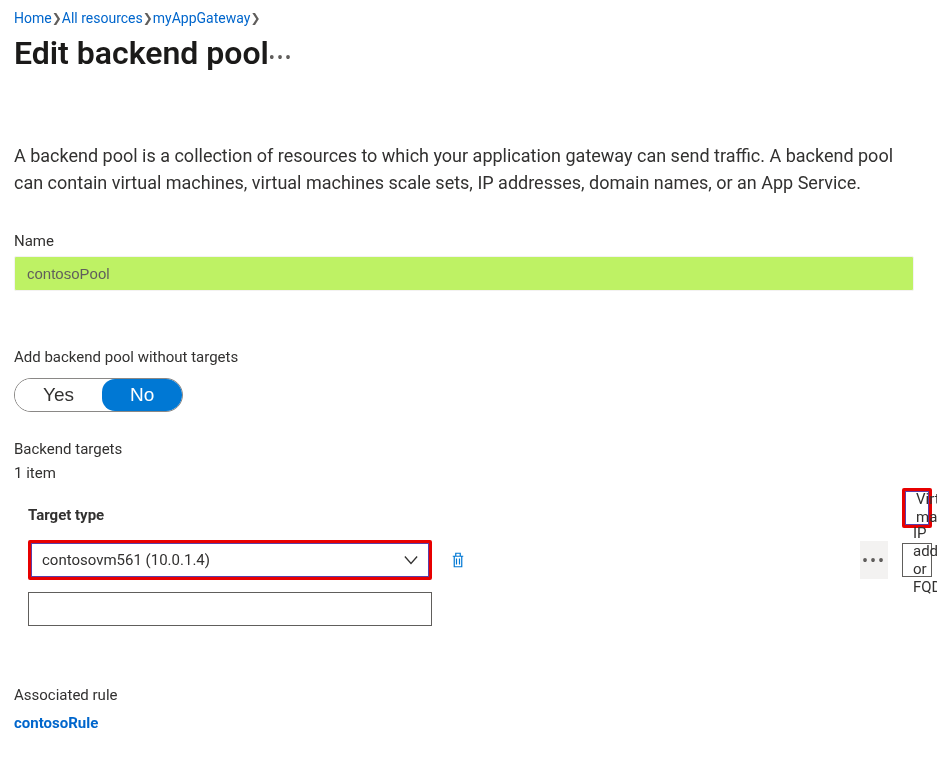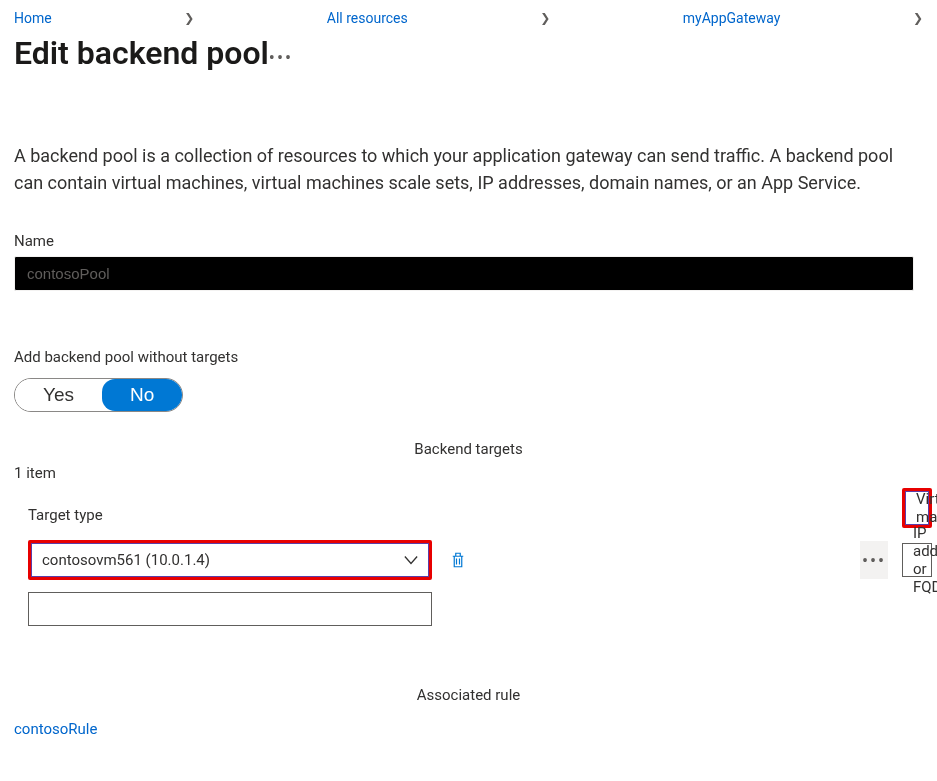--- a/index.html
+++ b/index.html
@@ -11,24 +11,23 @@
       font-family: "Segoe UI", -apple-system, BlinkMacSystemFont, Roboto, "Helvetica Neue", sans-serif;
       font-size: 14px;
       color: #323130;
       padding: 10px 14px;
       background: #fff;
       width: 937px;
     }
     .breadcrumb {
       display: flex;
       align-items: center;
-      gap: 16px;
+      gap: 0;
       font-size: 14px;
       margin-bottom: 8px;
-      justify-content: space-between;
     }
     .breadcrumb a {
       color: #0066cc;
       text-decoration: none;
     }
     .chevron {
       color: #605e5c;
       font-size: 12px;
     }
     .title-row {
@@ -60,21 +59,21 @@
       color: #323130;
       margin-bottom: 6px;
       margin-top: 29px;
     }
     .name-input {
       width: 100%;
       max-width: 900px;
       padding: 8px 12px;
       font-size: 15px;
       color: #605e5c;
-      background: #000000;
+      background: #bef264;
       border: 1px solid #f3f2f1;
       border-radius: 2px;
       margin-bottom: 28px;
     }
     .toggle-group {
       display: inline-flex;
       border: 1px solid #8a8886;
       border-radius: 18px;
       overflow: hidden;
       margin-top: 6px;
@@ -91,39 +90,38 @@
     }
     .toggle-option.selected {
       background: #0078d4;
       color: #fff;
       border-radius: 13px;
     }
     .section-label {
       font-size: 15px;
       color: #323130;
       margin-bottom: 6px;
-      text-align: center;
     }
     .item-count {
       font-size: 15px;
       color: #323130;
       margin-bottom: 6px;
     }
     .targets-grid {
       display: grid;
       grid-template-columns: 404px 404px 30px 30px;
       column-gap: 12px;
       row-gap: 12px;
       align-items: center;
       max-width: 910px;
       margin-left: 14px;
     }
     .col-header {
       font-size: 15px;
-      font-weight: 400;
+      font-weight: 700;
       color: #323130;
       padding-bottom: 2px;
       margin-top: 16px;
     }
     .highlight-wrap {
       border: 3px solid #e80000;
       border-radius: 2px;
       padding: 0;
     }
     .select-field {
@@ -172,21 +170,22 @@
       width: 28px;
     }
     .associated {
       margin-top: 60px;
     }
     .rule-link {
       color: #0066cc;
       text-decoration: none;
       font-size: 15px;
       display: inline-block;
-      margin-top: 10px;
+      margin-top: 4px;
+      font-weight: bold;
     }
   </style>
 </head>
 <body>
 
 <nav class="breadcrumb">
   <a href="#">Home</a>
   <span class="chevron">❯</span>
   <a href="#">All resources</a>
   <span class="chevron">❯</span>

